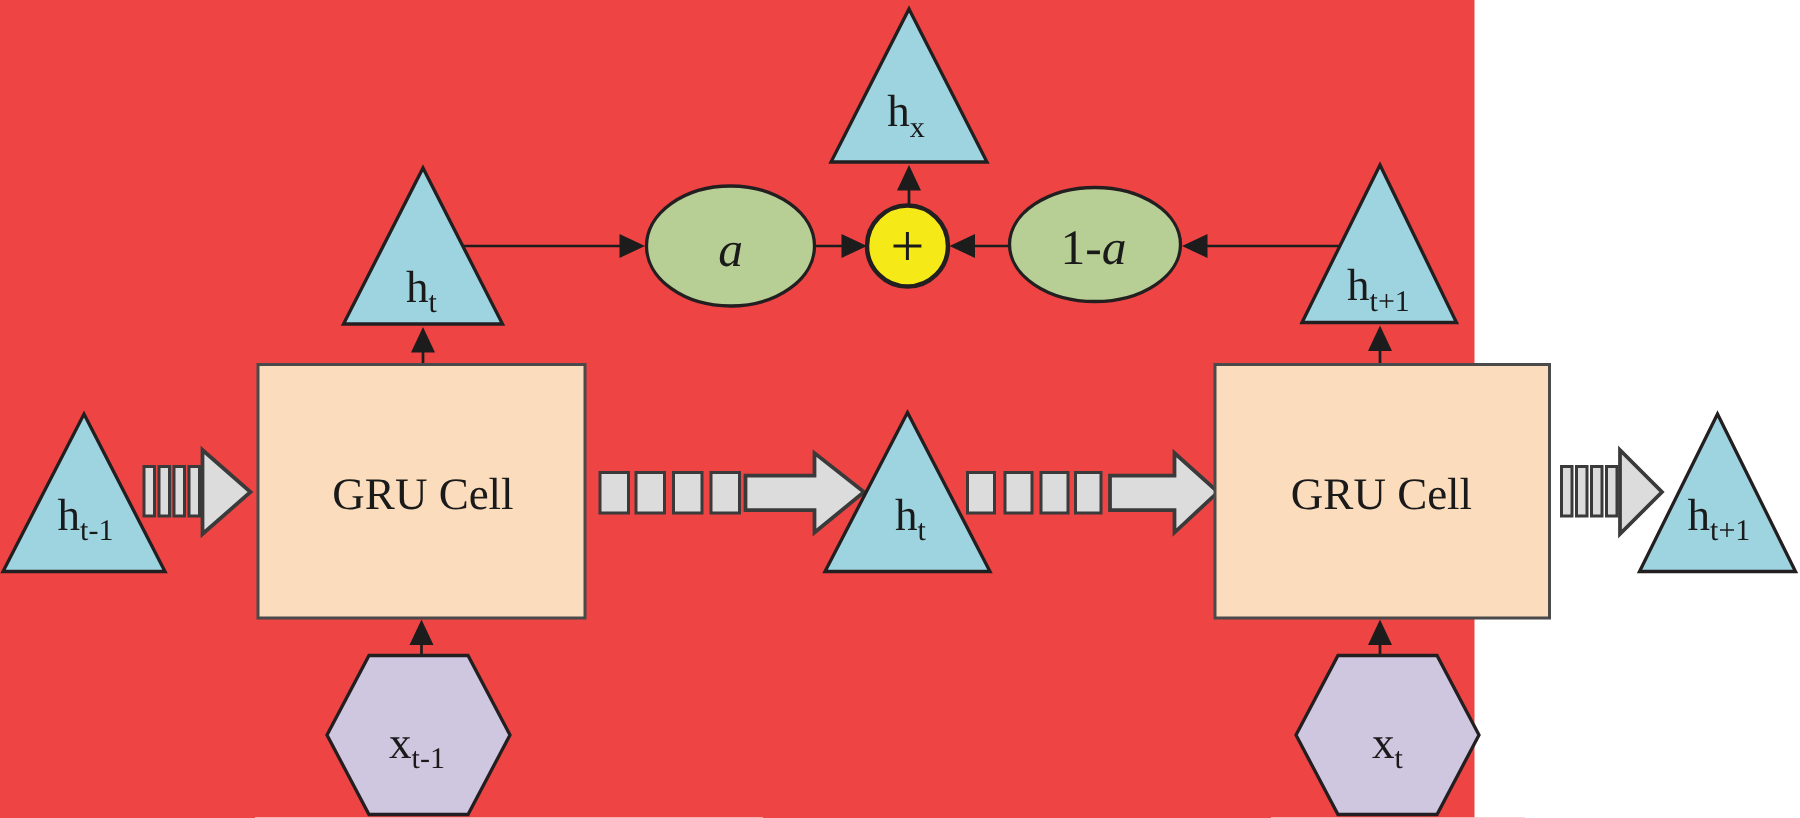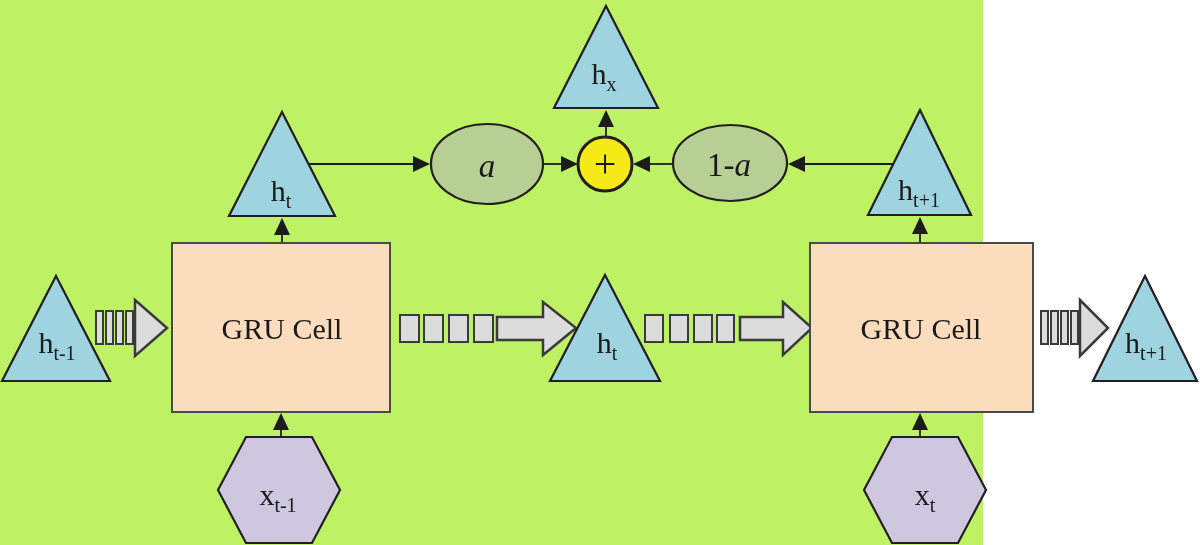--- a/index.html
+++ b/index.html
@@ -8,21 +8,21 @@
     background: #ffffff;
     width: 1200px;
     height: 545px;
     overflow: hidden;
     font-family: "Liberation Serif", serif;
   }
   .canvas {
     position: relative;
     width: 983px;
     height: 545px;
-    background: #bef264;
+    background: #ef4444;
   }
   svg { display: block; }
   .shape {
     stroke: #231f20;
     stroke-width: 2.2;
   }
   .gru-rect {
     stroke: #4a4a4a;
     stroke-width: 2;
   }

